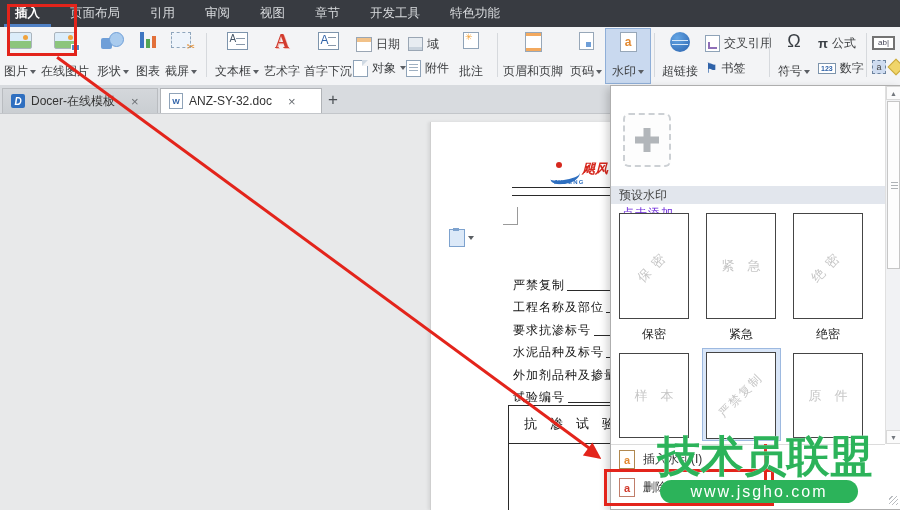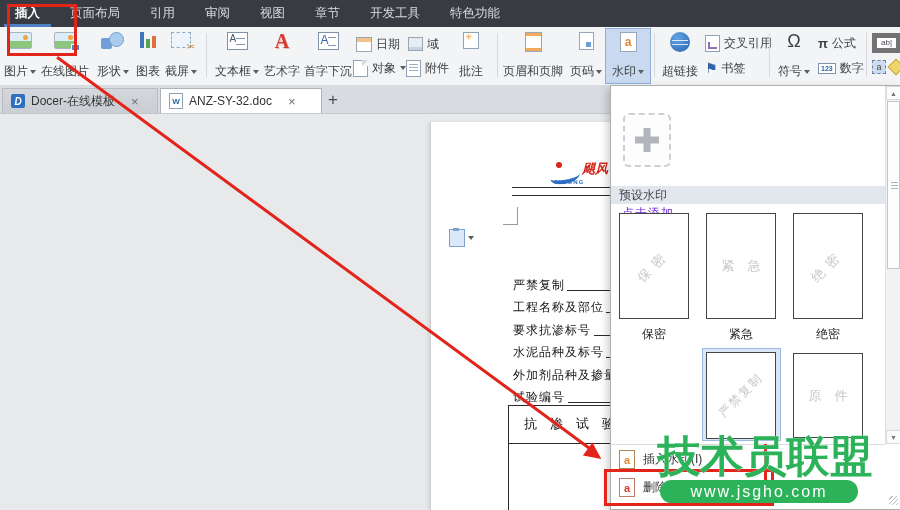--- a/index.html
+++ b/index.html
@@ -52,21 +52,21 @@
   .i-pagenum::after{content:"";position:absolute;right:1px;bottom:1px;width:7px;height:7px;background:#6f9fd8;box-shadow:inset 0 0 0 1px #fff;}
   .i-wm{width:15px;height:18px;border:1px solid #97a7b8;background:#fff;display:flex;align-items:center;justify-content:center;color:#e2882f;font-weight:bold;font-size:12px;}
   .i-link{width:20px;height:20px;border-radius:50%;background:radial-gradient(circle at 35% 30%,#63a5e4,#2a62ae);position:relative;}
   .i-link::after{content:"";position:absolute;left:2px;right:2px;top:8px;height:3px;border-top:1px solid #d7e7f8;border-bottom:1px solid #d7e7f8;}
   .i-xref{width:13px;height:15px;border:1px solid #8fa3b8;background:#fff;position:relative;}
   .i-xref::after{content:"";position:absolute;left:2px;bottom:2px;width:7px;height:5px;border-left:2px solid #8f6fb8;border-bottom:2px solid #8f6fb8;}
   .i-flag{color:#2f62a8;font-size:14px;line-height:14px;}
   .i-omega{font-size:18px;line-height:18px;color:#3a3f45;}
   .i-pi{font-size:13px;font-weight:bold;color:#3a3f45;}
   .i-123{border:1px solid #7d94ac;background:#fff;color:#2f62a8;font-size:7px;font-weight:bold;padding:1px 2px;line-height:7px;}
-  .i-abl{border:5px solid #737373;background:#fff;color:#445;font-size:8px;line-height:10px;padding:0 4px;}
+  .i-abl{border:2px solid #737373;background:#fff;color:#445;font-size:8px;line-height:10px;padding:0 4px;}
   .i-adash{border:1px dashed #6d84a0;background:#cfdcf0;color:#444;font-size:9px;width:12px;height:12px;display:flex;align-items:center;justify-content:center;}
   .i-ydia{width:10px;height:10px;background:#f0d56a;border:1px solid #c9a93f;transform:rotate(45deg);}
   
   .tabbar{position:absolute;left:0;top:85px;width:900px;height:28px;background:#d8dbdf;border-bottom:1px solid #c3c6ca;}
   .dtab{position:absolute;top:3px;height:25px;display:flex;align-items:center;gap:6px;font-size:12px;color:#333;padding:0 8px;box-sizing:border-box;}
   .dtab.inactive{background:linear-gradient(#d4d7db,#caced2);border:1px solid #b9bcc0;border-bottom:none;}
   .dtab.active{background:#fff;border:1px solid #b0b3b7;border-bottom:none;}
   .docer-ic{width:14px;height:14px;background:#2f6fc0;border-radius:2px;color:#fff;font-size:10px;font-weight:bold;display:flex;align-items:center;justify-content:center;font-style:italic;}
   .wdoc-ic{width:12px;height:14px;border:1px solid #8fa3b8;background:#fff;color:#2f62a8;font-size:8px;font-weight:bold;display:flex;align-items:center;justify-content:center;}
   .closex{color:#6b6f74;font-size:13px;line-height:13px;margin-left:10px;}
@@ -366,20 +366,23 @@
     <div class="thumb" style="left:95px;top:127px">
       <span class="wmtx flat">紧急</span>
     </div>
     <div class="thumb" style="left:182px;top:127px">
       <span class="wmtx rot">绝密</span>
     </div>
     <div class="thumb-lbl" style="left:8px;top:240px">保密</div>
     <div class="thumb-lbl" style="left:95px;top:240px">紧急</div>
     <div class="thumb-lbl" style="left:182px;top:240px">绝密</div>
 
+    <div class="thumb" style="left:8px;top:267px;height:85px">
+      <span class="wmtx flat">样本</span>
+    </div>
     <div class="hoverwrap"></div>
     <div class="thumb" style="left:95px;top:266px;height:87px">
       <span class="wmtx rot small">严禁复制</span>
     </div>
     <div class="thumb" style="left:182px;top:267px;height:85px">
       <span class="wmtx flat">原件</span>
     </div>
 
     <div class="p-sep"></div>
     <div class="pmenu" style="top:360px">

